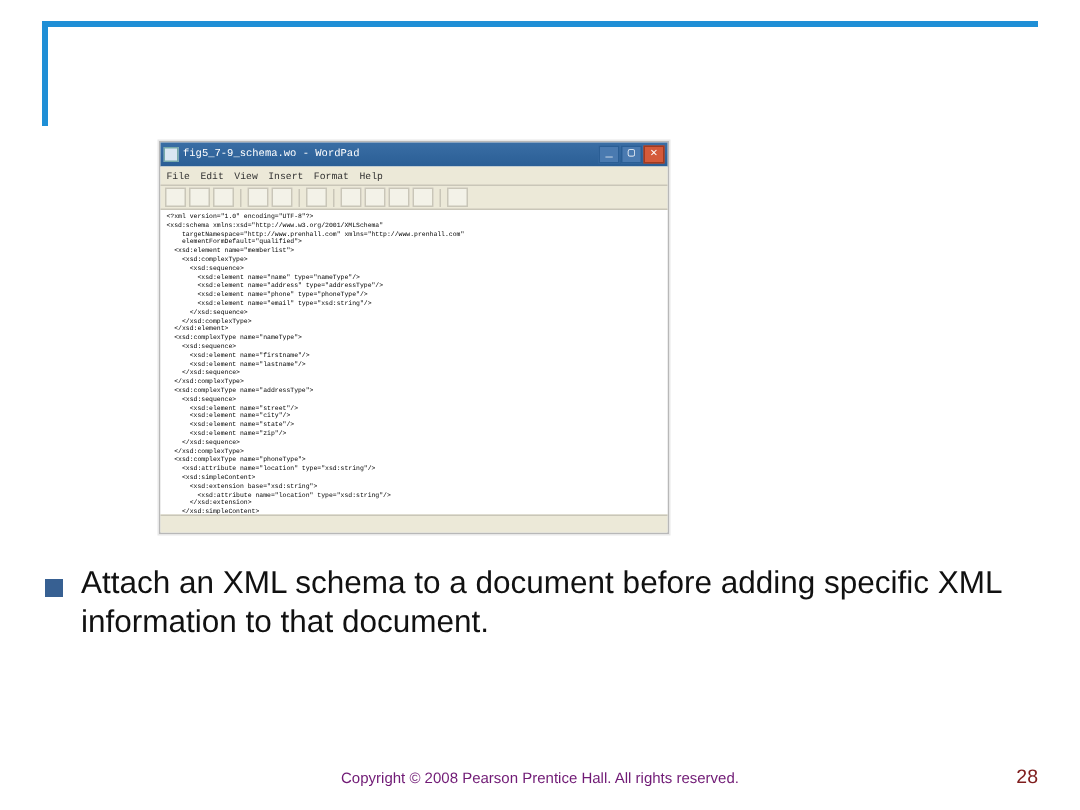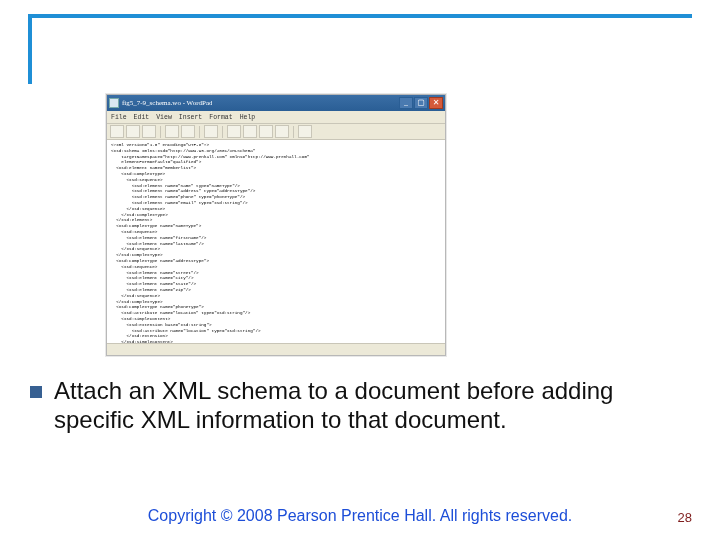--- a/index.html
+++ b/index.html
@@ -20,21 +20,20 @@
   }
   .editor-titlebar {
     height: 16px;
     background: linear-gradient(#3a6ea5, #2a5e95);
     display: flex;
     align-items: center;
     justify-content: space-between;
     padding: 0 2px;
     font-size: 7px;
     color: #fff;
-    font-family: Liberation Serif, serif;
   }
   .tb-left { display: flex; align-items: center; gap: 3px; overflow: hidden; white-space: nowrap; }
   .tb-icon { width: 10px; height: 10px; background: #d9e6f2; border: 1px solid #7aa; }
   .win-btns { display: flex; gap: 1px; }
   .win-btn { width: 14px; height: 12px; background: #4a7ab0; border: 1px solid #2a5e95; display: flex; align-items: center; justify-content: center; font-size: 8px; line-height: 1; color: #fff; }
   .win-close { background: #d45a3a; border-color: #a03a20; }
   .editor-menubar {
     height: 13px;
     background: #ece9d8;
     border-bottom: 1px solid #c9c6b8;
@@ -87,33 +86,33 @@
     align-items: flex-start;
     gap: 12px;
   }
   .bullet-mark {
     width: 12px; height: 12px;
     background: #376092;
     margin-top: 10px;
     flex-shrink: 0;
   }
   .bullet-text {
-    font-size: 24px;
+    font-size: 21px;
     line-height: 1.22;
     color: #111;
     font-family: Arial, sans-serif;
   }
   .footer {
     position: absolute;
     bottom: 15px;
     left: 0; right: 0;
     display: flex;
     justify-content: center;
-    font-size: 16px;
-    color: #1d4ed8;
+    font-size: 10px;
+    color: #701a75;
   }
   .page-num {
     position: absolute;
     bottom: 15px;
     right: 28px;
     font-size: 13px;
     color: #7f1d1d;
   }
 </style>
 </head>

